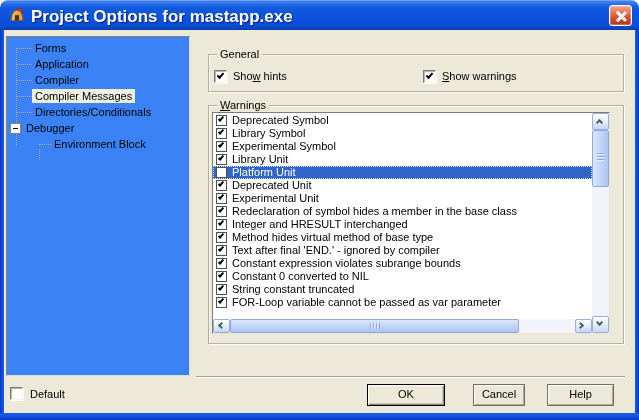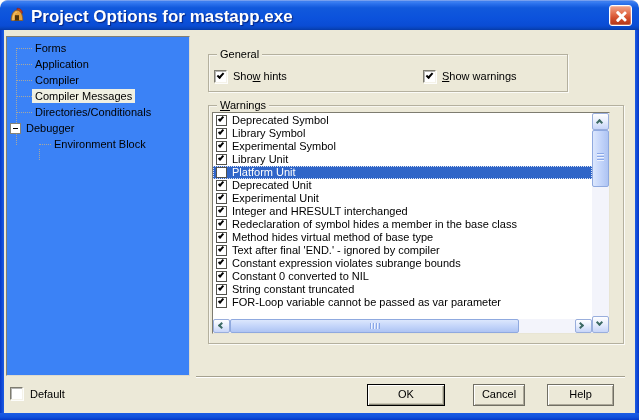--- a/index.html
+++ b/index.html
@@ -47,21 +47,21 @@
   .minusbox { flex:none; position:relative; margin-left:3px; width:11px; height:11px;
     background:#FFF; border:1px solid #848277; }
   .minusbox::after { content:""; position:absolute; left:2px; top:4px; width:5px; height:1px; background:#000; }
   .minusbox + .tree-label { margin-left:2px; }
   .tree-label { padding:1px 3px; white-space:nowrap; }
   .tree-label.selected { background:#F0F0E3; }
 
   
   .groupbox { position:absolute; border:1px solid #B4B09E;
     box-shadow:1px 1px 0 rgba(255,255,255,.8), inset 1px 1px 0 rgba(255,255,255,.6); }
-  .gb-general  { left:208px; top:54px;  width:360px; height:38px; }
+  .gb-general  { left:208px; top:54px;  width:416px; height:38px; }
   .gb-warnings { left:208px; top:105px; width:416px; height:239px; }
   .gb-label { position:absolute; top:-8px; left:8px; background:#ECE9D8; padding:0 3px; line-height:14px; white-space:nowrap; }
 
   
   .cb { flex:none; position:relative; width:13px; height:13px; background:#FFF;
     border:1px solid; border-color:#7E7C70 #F4F2E8 #F4F2E8 #7E7C70;
     box-shadow:inset 1px 1px 0 rgba(90,90,84,.45), 1px 1px 0 rgba(255,255,255,.9); }
   .cb .check { position:absolute; left:2px; top:2px; width:7px; height:4px;
     border-left:2px solid #000; border-bottom:2px solid #000; transform:rotate(-48deg); }
   .gcb { position:absolute; display:flex; align-items:flex-start; gap:6px; white-space:nowrap; }
@@ -227,27 +227,27 @@
         <div class="warn-row">
           <span class="lcb">
             <span class="check"></span>
           </span>
           <span class="wlabel">Experimental Unit</span>
         </div>
         <div class="warn-row">
           <span class="lcb">
             <span class="check"></span>
           </span>
+          <span class="wlabel">Redeclaration of symbol hides a member in the base class</span>
+        </div>
+        <div class="warn-row">
+          <span class="lcb">
+            <span class="check"></span>
+          </span>
           <span class="wlabel">Integer and HRESULT interchanged</span>
-        </div>
-        <div class="warn-row">
-          <span class="lcb">
-            <span class="check"></span>
-          </span>
-          <span class="wlabel">Redeclaration of symbol hides a member in the base class</span>
         </div>
         <div class="warn-row">
           <span class="lcb">
             <span class="check"></span>
           </span>
           <span class="wlabel">Method hides virtual method of base type</span>
         </div>
         <div class="warn-row">
           <span class="lcb">
             <span class="check"></span>

